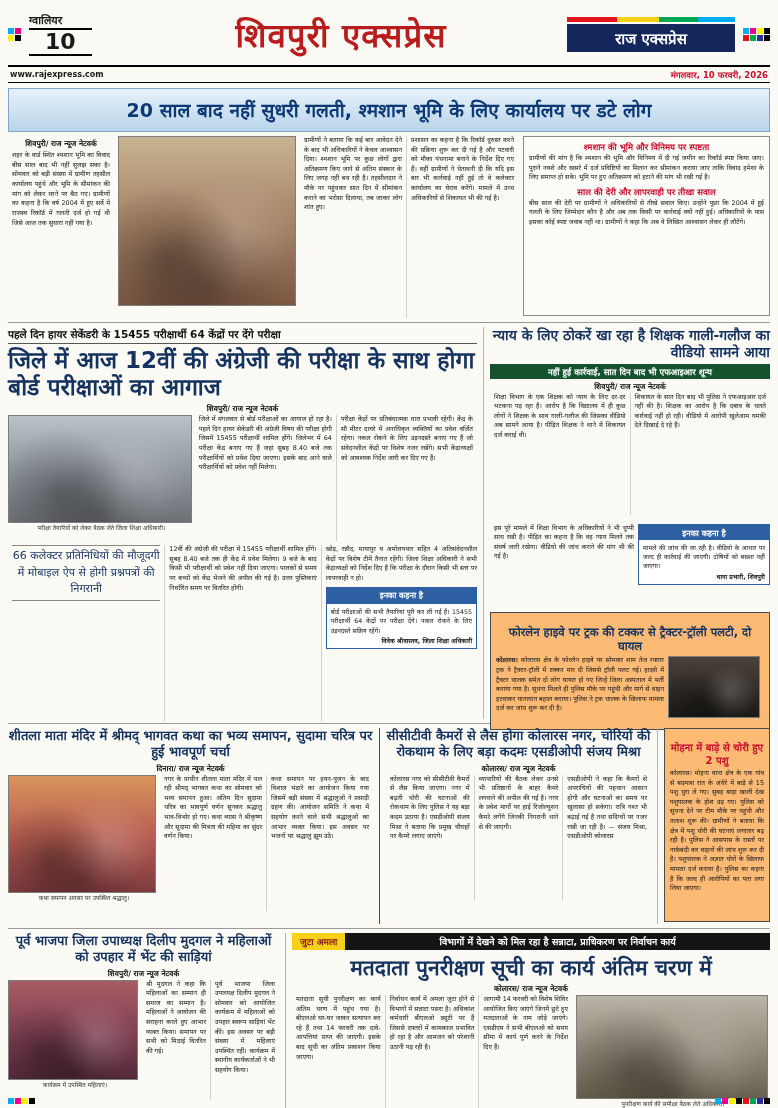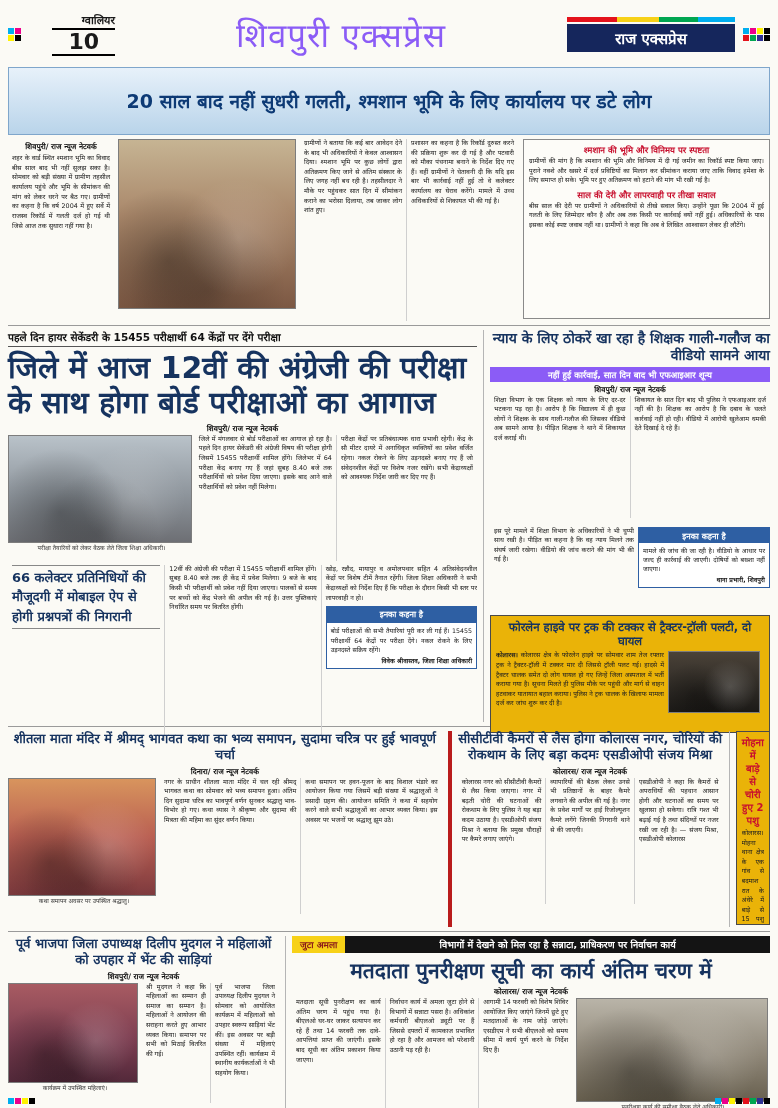--- a/index.html
+++ b/index.html
@@ -2,24 +2,24 @@
 <html><head>
 <meta charset="utf-8">
 <style>
   *{margin:0;padding:0;box-sizing:border-box}
   html,body{background:#9a9a9a}
   .page{width:778px;height:1108px;margin:0 auto;background:#fbfaf5;position:relative;
         font-family:"DejaVu Sans","Liberation Sans",sans-serif;color:#1a1a1a;
         padding:6px 8px;overflow:hidden}
   
   .hdr{display:flex;align-items:stretch;gap:8px;height:56px}
-  .ed-block{width:86px;display:flex;flex-direction:column;align-items:flex-end;justify-content:center}
+  .ed-block{width:86px;display:flex;flex-direction:column;align-items:flex-start;justify-content:center}
   .ed-name{font-size:11px;font-weight:bold}
   .ed-num{font-size:22px;font-weight:bold;line-height:1;border-top:2.5px solid #000;border-bottom:2.5px solid #000;padding:1px 16px;margin-top:1px}
-  .masthead{flex:1;text-align:center;font-size:33px;font-weight:normal;color:#8b5cf6;letter-spacing:1px;align-self:center}
+  .masthead{flex:1;text-align:center;font-size:33px;font-weight:bold;color:#b91c1c;letter-spacing:1px;align-self:center}
   .brand-block{width:168px;display:flex;flex-direction:column;justify-content:center;gap:2px}
   .brand-strip{height:5px;background:linear-gradient(90deg,#e4121b 0 30%,#f7d117 30% 55%,#00a651 55% 78%,#00aeef 78% 100%)}
   .brand-box{background:#15265c;color:#fff;font-size:15px;font-weight:bold;text-align:center;padding:4px 2px}
   .cmyk{display:flex;gap:1px}
   .cmyk i{width:6px;height:6px;display:inline-block}
   .c{background:#00aeef}.m{background:#ec008c}.y{background:#fff200}.k{background:#000}
   .r{background:#e4121b}.g{background:#00a651}.b{background:#2e3192}
   .hdr-corner{display:flex;flex-direction:column;gap:1px;justify-content:center}
   .subhdr{display:flex;justify-content:space-between;align-items:center;border-top:2.5px solid #000;border-bottom:1px solid #000;padding:2px 2px;margin-top:3px}
   .website{font-size:8px;font-weight:bold}
@@ -36,32 +36,32 @@
      background:radial-gradient(circle at 28% 72%,rgba(0,0,0,.28),transparent 42%),
                 radial-gradient(circle at 68% 58%,rgba(255,255,255,.18),transparent 38%),
                 radial-gradient(circle at 50% 90%,rgba(0,0,0,.22),transparent 45%)}
   .quote{border:1px solid #2e5fa3;background:#fff}
   .quote .qt{background:#2e5fa3;color:#fff;font-size:8px;font-weight:bold;text-align:center;padding:2px}
   .quote .qb{font-size:6.3px;line-height:1.5;text-align:justify;padding:3px 4px 1px}
   .quote .qa{font-size:6.3px;font-weight:bold;text-align:right;padding:0 4px 3px}
   
   .banner{margin-top:5px;background:linear-gradient(180deg,#e7f1fa 0%,#b9d4ea 100%);
           border:1px solid #7fa6cb;text-align:center;font-size:19px;font-weight:bold;
-          color:#0d3a75;padding:20px 6px}
+          color:#0d3a75;padding:8px 6px}
   .sidebox{border:1px solid #8a8a8a;padding:4px 5px;background:#fdfcf8}
   .redhead{color:#c8102e;font-weight:bold;font-size:8.5px;text-align:center;margin-bottom:2px}
   
   .kicker{font-size:10.5px;font-weight:bold;color:#111;border-bottom:1px solid #555;padding-bottom:2px}
-  .exam-hl{font-size:30px;font-weight:bold;color:#16335f;line-height:1.18;margin-top:3px}
-  .subhead66{font-size:13px;font-weight:bold;color:#16335f;text-align:left;
+  .exam-hl{font-size:23px;font-weight:bold;color:#16335f;line-height:1.18;margin-top:3px}
+  .subhead66{font-size:11px;font-weight:normal;color:#16335f;text-align:center;
              border-top:1px solid #888;border-bottom:1px solid #888;padding:2px 0;margin-bottom:2px}
   
   .t-hl{font-size:14px;font-weight:bold;color:#16335f;text-align:right;line-height:1.2}
-  .bluebar{background:#8b5cf6;color:#fff;font-size:8.5px;font-weight:bold;text-align:center;padding:2px;margin-top:3px}
-  .boxed{border:1.5px solid #4a4a4a;padding:4px 5px;background:#eab308}
+  .bluebar{background:#14532d;color:#fff;font-size:8.5px;font-weight:bold;text-align:center;padding:2px;margin-top:3px}
+  .boxed{border:1.5px solid #4a4a4a;padding:12px 5px;background:#fdba74}
   .box-hl{font-size:11.5px;font-weight:bold;color:#16335f;text-align:center;line-height:1.25}
   .cattle-hl{font-size:10px;font-weight:bold;color:#c8102e;text-align:center;line-height:1.3;margin-bottom:2px}
   .mid-hl{font-size:13px;font-weight:bold;color:#16335f;text-align:center;line-height:1.25}
   
   .badge{background:#f7d117;color:#8b1a1a;font-size:9px;font-weight:bold;padding:2px 8px;white-space:nowrap}
   .strap{background:#141414;color:#fff;font-size:9.5px;font-weight:bold;padding:2px 8px;flex:1;text-align:center}
   .voter-hl{font-size:21px;font-weight:bold;color:#16335f;text-align:center;margin-top:3px}
   .marks-row{position:absolute;left:8px;right:8px;bottom:4px;display:flex;justify-content:space-between;align-items:center}
 </style>
 </head>
@@ -97,20 +97,24 @@
           <i class="k"></i>
         </span>
       <span class="cmyk">
           <i class="r"></i>
           <i class="g"></i>
           <i class="b"></i>
           <i class="k"></i>
         </span>
     </div>
   </div>
+  <div class="subhdr">
+    <span class="website">www.rajexpress.com</span>
+    <span class="dateline">मंगलवार, 10 फरवरी, 2026</span>
+  </div>
 
   <div class="banner">20 साल बाद नहीं सुधरी गलती, श्मशान भूमि के लिए कार्यालय पर डटे लोग</div>
   <div class="row sep" style="height:182px;margin-top:4px">
     <div class="col" style="width:106px">
       <div class="byline">शिवपुरी/ राज न्यूज नेटवर्क</div>
       <span>शहर के वार्ड स्थित श्मशान भूमि का विवाद बीस साल बाद भी नहीं सुलझ सका है। सोमवार को बड़ी संख्या में ग्रामीण तहसील कार्यालय पहुंचे और भूमि के सीमांकन की मांग को लेकर धरने पर बैठ गए। ग्रामीणों का कहना है कि वर्ष 2004 में हुए सर्वे में राजस्व रिकॉर्ड में गलती दर्ज हो गई थी जिसे आज तक सुधारा नहीं गया है।</span>
     </div>
     <div style="width:186px;padding:0 4px">
       <div class="ph" style="width:178px;height:170px;background:linear-gradient(180deg,#c6b493 0%,#a9876a 45%,#7c5843 100%)"></div>
     </div>
@@ -192,21 +196,21 @@
           </div>
         </div>
       </div>
     </div>
   </div>
 
   <div class="rule"></div>
 
   <div class="row" style="height:196px">
 
-    <div style="width:444px;border-right:4px solid #b91c1c;padding-right:6px">
+    <div style="width:372px;border-right:1px solid #b91c1c;padding-right:6px">
       <div class="mid-hl">शीतला माता मंदिर में श्रीमद् भागवत कथा का भव्य समापन, सुदामा चरित्र पर हुई भावपूर्ण चर्चा</div>
       <div class="byline">दिनारा/ राज न्यूज नेटवर्क</div>
       <div class="row sep" style="height:136px">
         <div style="width:152px">
           <div class="ph" style="width:148px;height:118px;background:linear-gradient(180deg,#d8945d 0%,#b95f52 50%,#7e3a3e 100%)"></div>
           <div class="caption">कथा समापन अवसर पर उपस्थित श्रद्धालु।</div>
         </div>
         <div class="col" style="flex:1">नगर के प्राचीन शीतला माता मंदिर में चल रही श्रीमद् भागवत कथा का सोमवार को भव्य समापन हुआ। अंतिम दिन सुदामा चरित्र का भावपूर्ण वर्णन सुनकर श्रद्धालु भाव-विभोर हो गए। कथा व्यास ने श्रीकृष्ण और सुदामा की मित्रता की महिमा का सुंदर वर्णन किया।</div>
         <div class="col" style="flex:1">कथा समापन पर हवन-पूजन के बाद विशाल भंडारे का आयोजन किया गया जिसमें बड़ी संख्या में श्रद्धालुओं ने प्रसादी ग्रहण की। आयोजन समिति ने कथा में सहयोग करने वाले सभी श्रद्धालुओं का आभार व्यक्त किया। इस अवसर पर भजनों पर श्रद्धालु झूम उठे।</div>
       </div>

